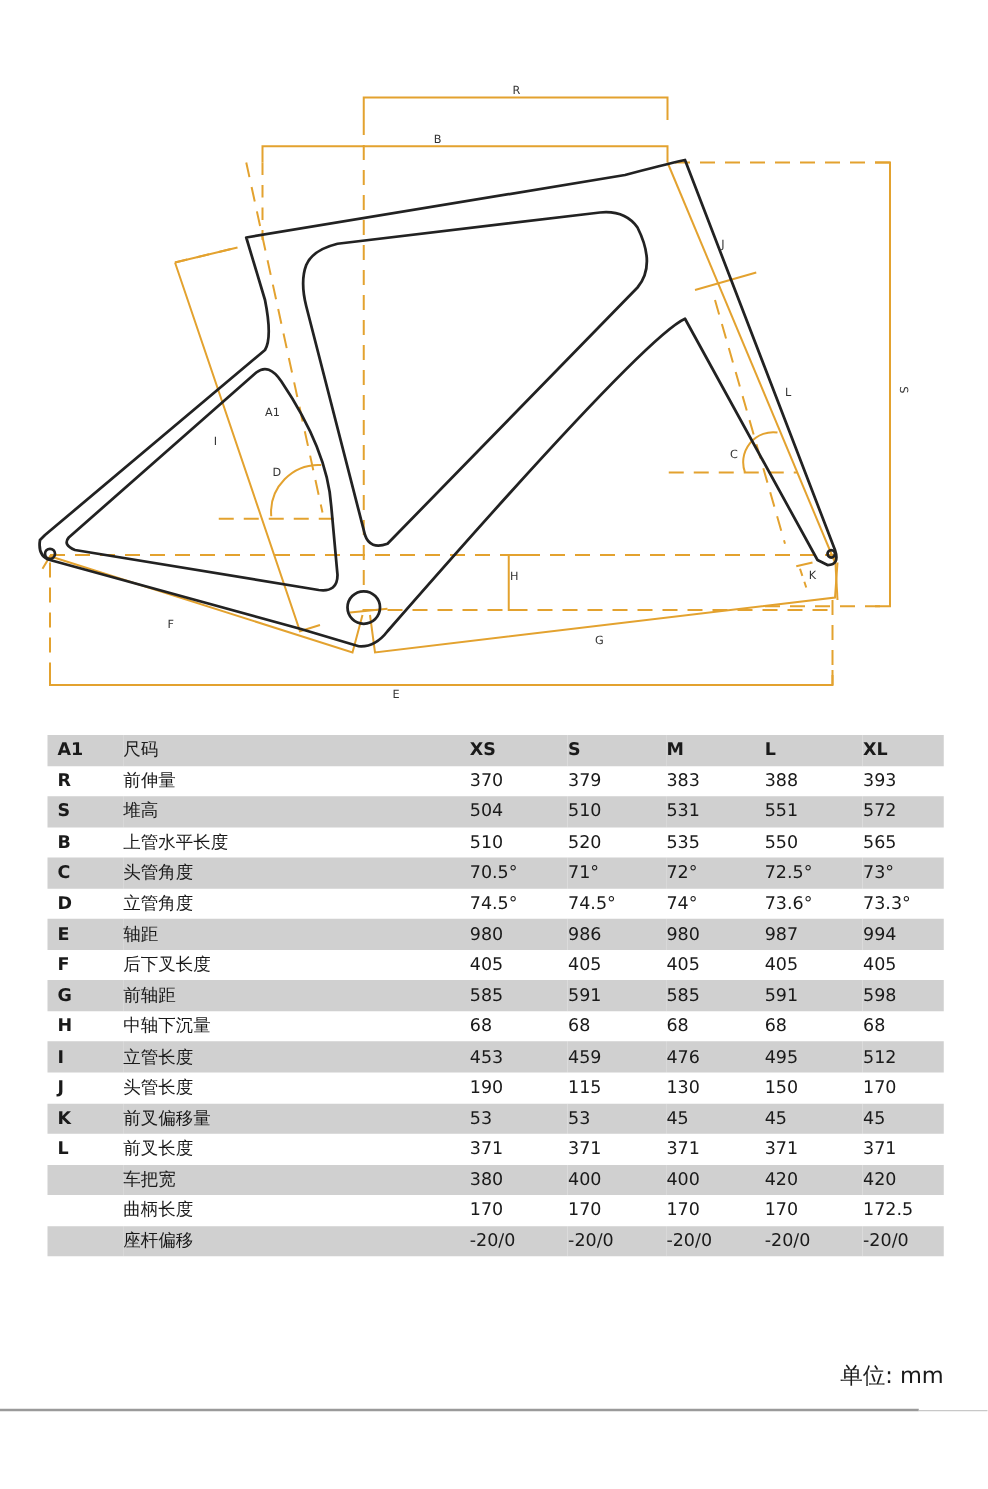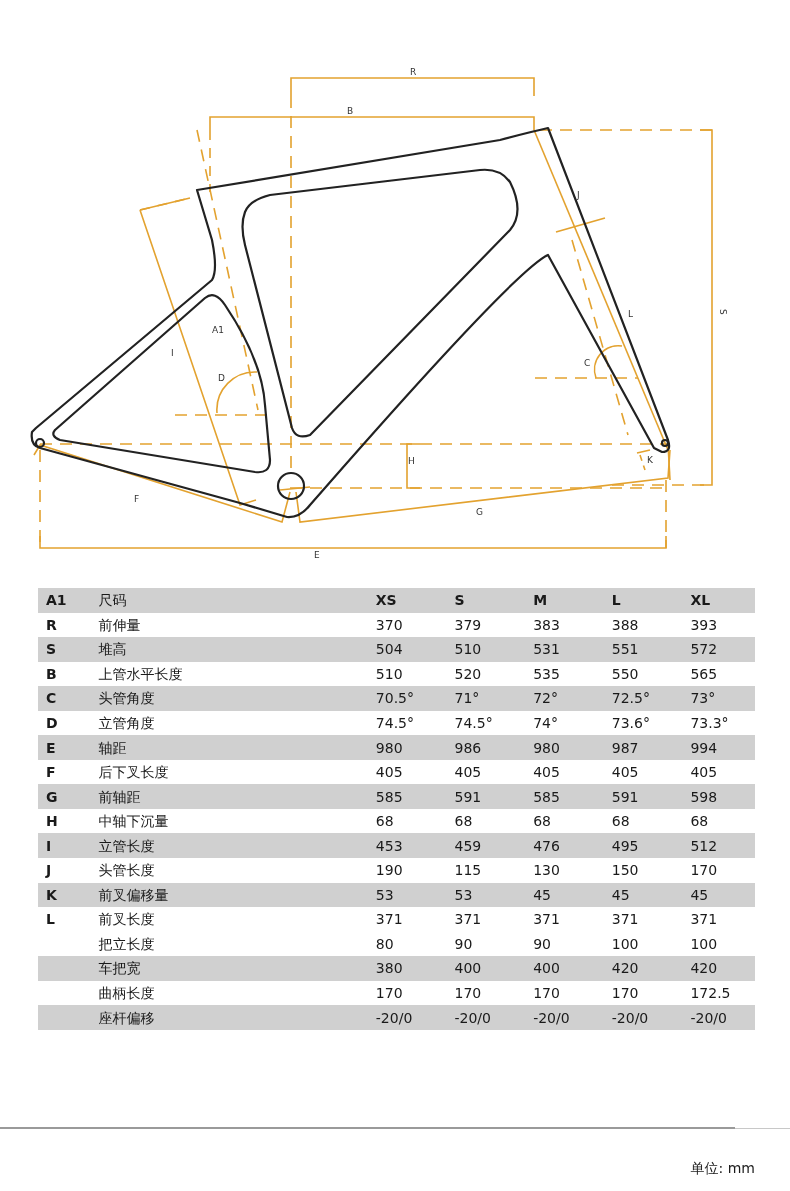--- a/index.html
+++ b/index.html
@@ -9,21 +9,21 @@
     .diagram svg { width: 790px; height: 580px; display: block; }
     .dim-label { font-family: "DejaVu Sans", sans-serif; font-size: 9px; fill: #333; }
     .geo-table { position: absolute; left: 38px; top: 588px; width: 717px; border-collapse: collapse; }
     .geo-table td { height: 24.55px; padding: 0; font-size: 14px; line-height: 24px; white-space: nowrap; vertical-align: middle; }
     .geo-table tr.shade td { background: #d0d0d0; }
     .c-code { width: 52px; padding-left: 8px !important; font-weight: bold; font-family: "DejaVu Sans", sans-serif; }
     .c-name { width: 275px; }
     .c-val { width: 78px; }
     .c-val:last-child { width: 64px; }
     tr.head td.c-val { font-weight: bold; }
-    .unit { position: absolute; right: 35px; top: 1160px; font-size: 14px; }
+    .unit { position: absolute; right: 35px; top: 1088px; font-size: 18px; }
     .footer-rule { position: absolute; left: 0; top: 1127px; width: 735px; height: 2px; background: #9a9a9a; }
     .footer-rule2 { position: absolute; left: 735px; top: 1128px; width: 55px; height: 1px; background: #c8c8c8; }
   </style>
 </head>
 <body>
 
 <div class="diagram">
   <svg viewBox="0 0 790 580" xmlns="http://www.w3.org/2000/svg">
 
     <g stroke="#e3a22f" stroke-width="1.6" fill="none">
@@ -230,29 +230,20 @@
       </tr>
       <tr>
         <td class="c-code">L</td>
         <td class="c-name">前叉长度</td>
         <td class="c-val">371</td>
         <td class="c-val">371</td>
         <td class="c-val">371</td>
         <td class="c-val">371</td>
         <td class="c-val">371</td>
       </tr>
-      <tr>
-        <td class="c-code"></td>
-        <td class="c-name">把立长度</td>
-        <td class="c-val">80</td>
-        <td class="c-val">90</td>
-        <td class="c-val">90</td>
-        <td class="c-val">100</td>
-        <td class="c-val">100</td>
-      </tr>
       <tr class="shade">
         <td class="c-code"></td>
         <td class="c-name">车把宽</td>
         <td class="c-val">380</td>
         <td class="c-val">400</td>
         <td class="c-val">400</td>
         <td class="c-val">420</td>
         <td class="c-val">420</td>
       </tr>
       <tr>

